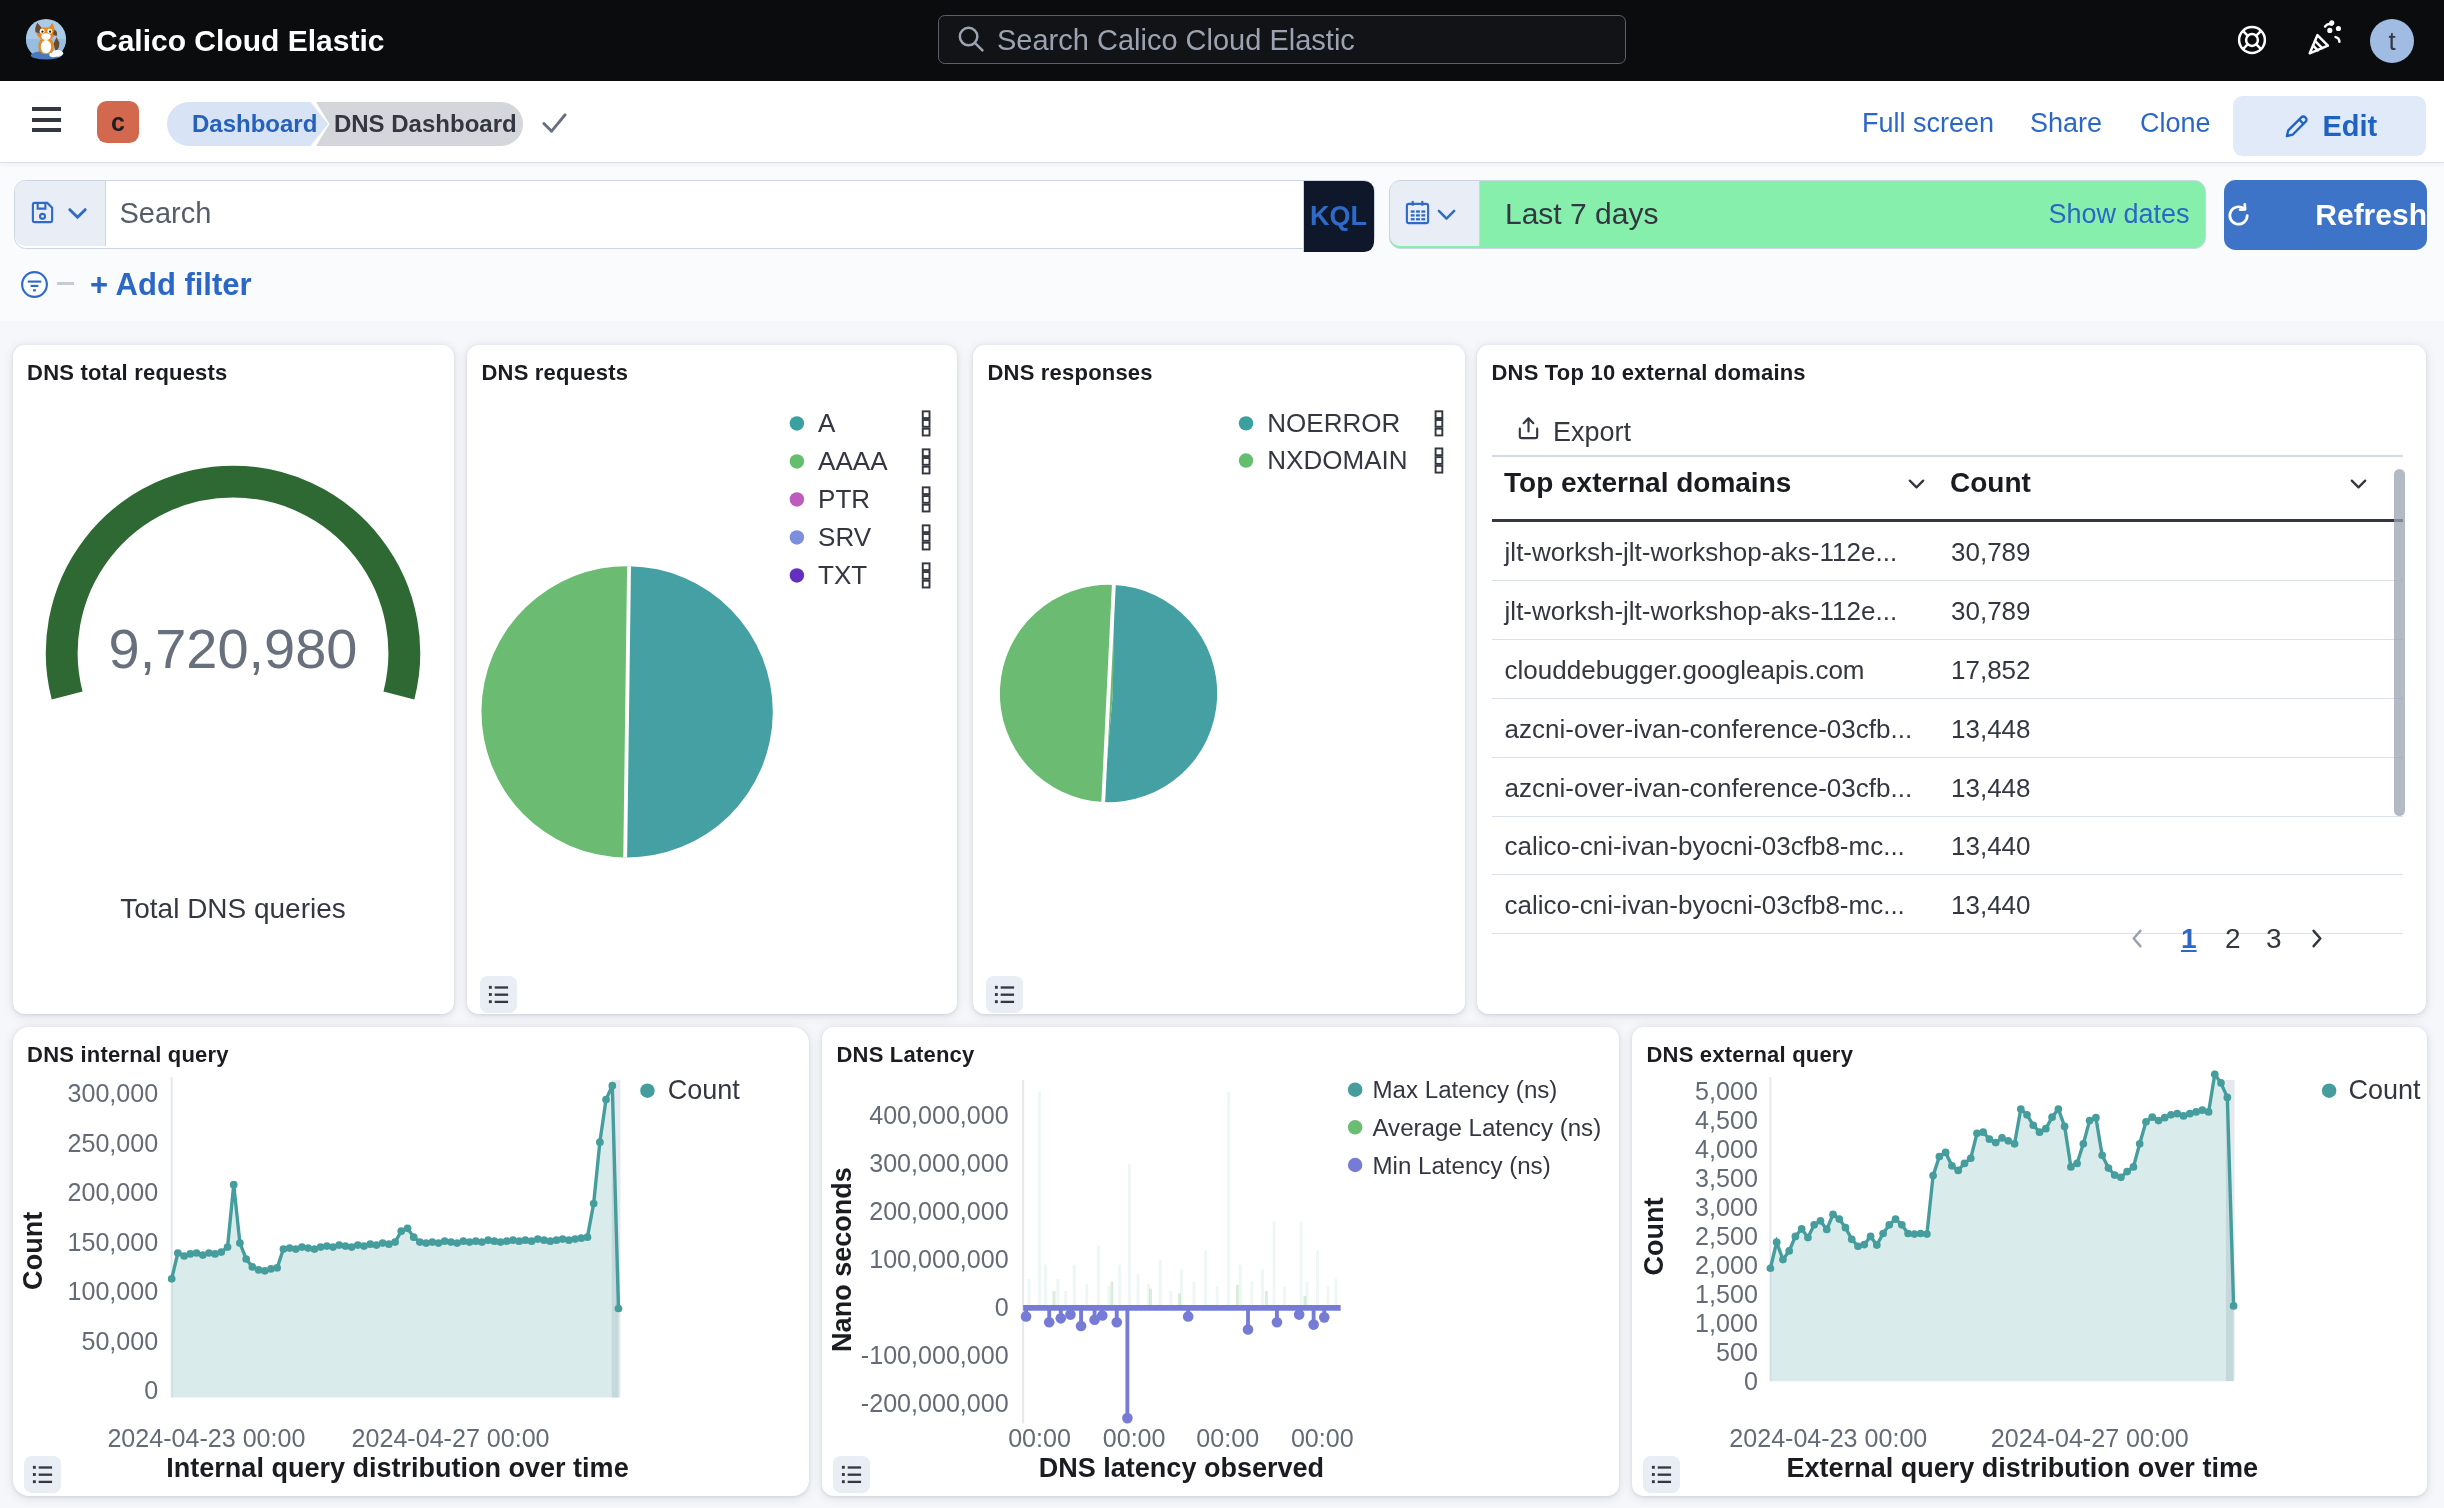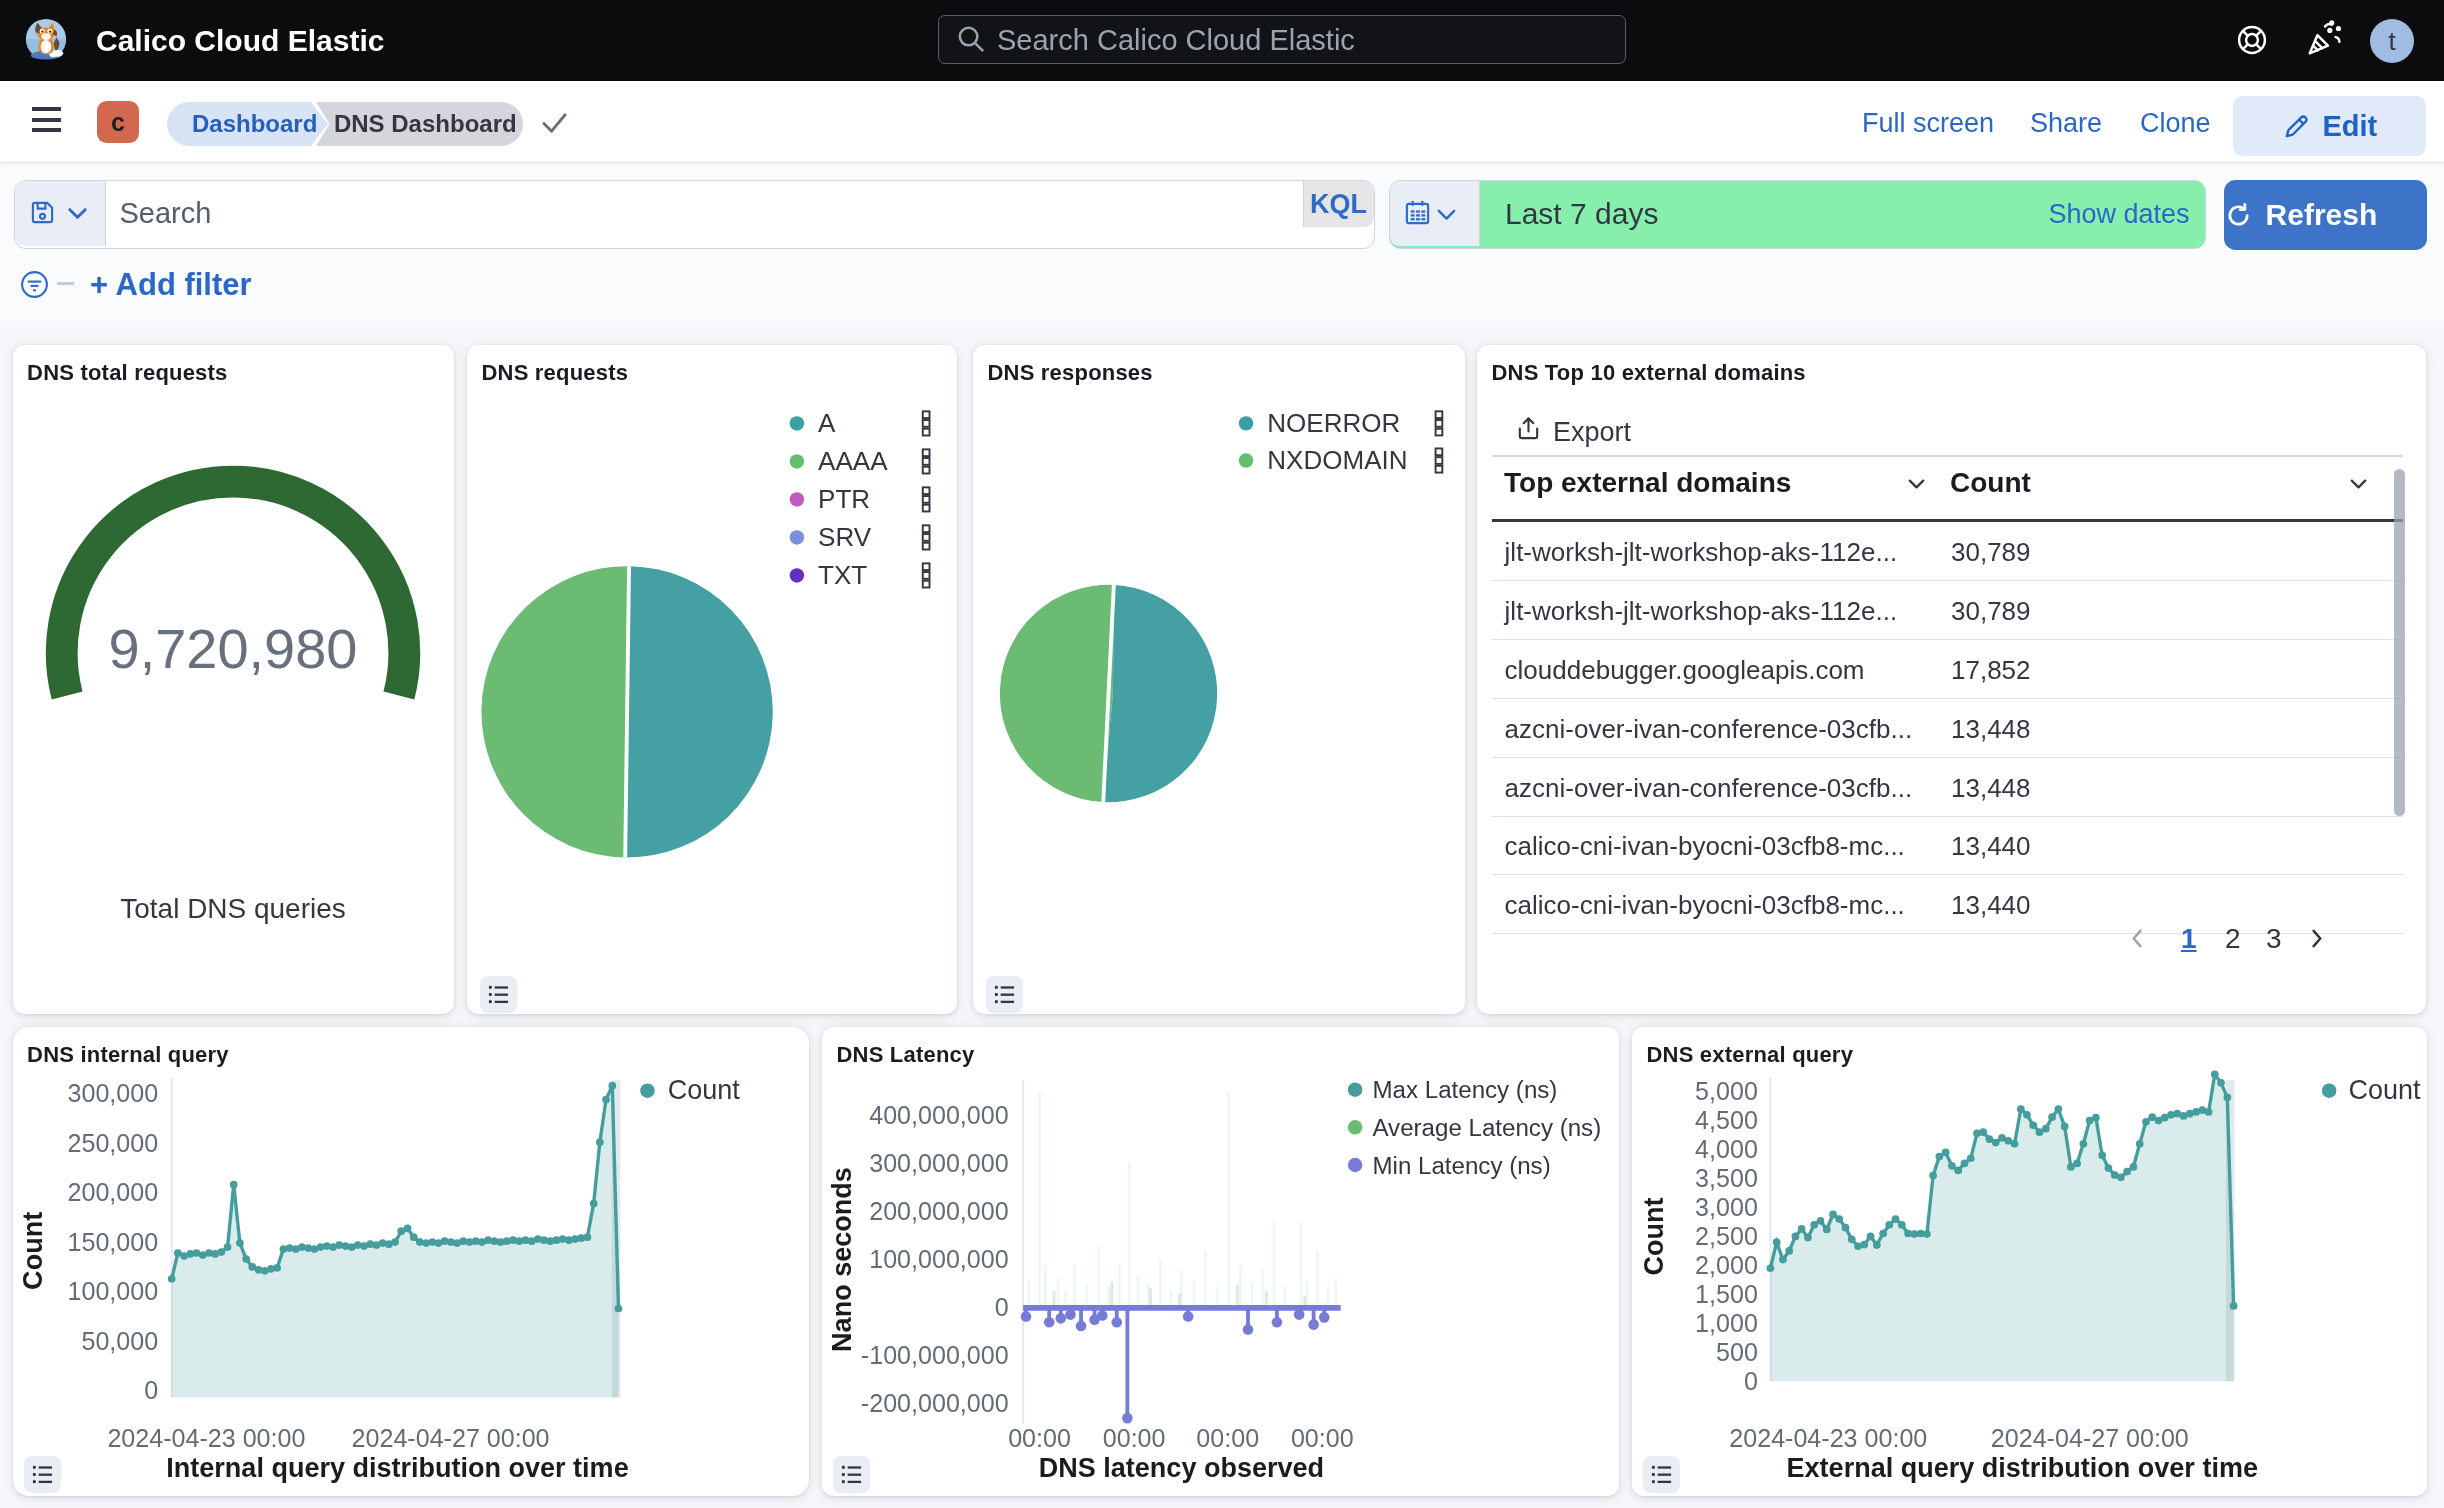--- a/index.html
+++ b/index.html
@@ -105,21 +105,21 @@
     <div class="abs" style="left:15.4px;top:19.3px;"><svg width="25" height="25" viewBox="0 0 26 26" fill="none" stroke="#2e6bc8" stroke-width="2.2">
 <path d="M3 5 a2 2 0 0 1 2-2 h13 l5 5 v13 a2 2 0 0 1 -2 2 h-16 a2 2 0 0 1 -2 -2 Z"></path>
 <path d="M8 3 v6 h8 v-6"></path>
 <circle cx="13" cy="17" r="2.6"></circle>
 </svg></div>
     <div class="abs" style="left:50px;top:20px;"><svg width="25" height="25" viewBox="0 0 26 26" fill="none" stroke="#2e6bc8" stroke-width="3" stroke-linecap="round" stroke-linejoin="round">
           <path d="M5 9 L13 17 L21 9"></path>
         </svg></div>
   </div>
   <div class="abs" style="left:105px;top:16.4px;font-size:29px;color:#555d68;">Search</div>
-  <div class="abs" style="right:0;top:0;width:71px;height:46px;background:#e5e5e5;border-left:1.9px solid #ccd4e2;border-radius:0 9.7px 9.7px 0;
+  <div class="abs" style="right:0;top:0;width:71px;height:71px;background:#0f172a;border-left:1.9px solid #ccd4e2;border-radius:0 9.7px 9.7px 0;
        display:flex;align-items:center;justify-content:center;font-size:27px;font-weight:bold;color:#2e6bc8;">KQL</div>
 </div>
 <div class="abs" style="left:1389px;top:180px;width:817px;height:69px;background:#86efac;border:1.9px solid #ccd4e2;border-radius:11.6px;">
   <div class="abs" style="left:0;top:0;width:90px;height:65px;background:#e9edf6;border-right:1.9px solid #ccd4e2;border-radius:9.7px 0 0 9.7px;">
     <div class="abs" style="left:13.5px;top:18.3px;"><svg width="27" height="27" viewBox="0 0 28 28" fill="none" stroke="#2e6bc8" stroke-width="2.2">
 <rect x="3" y="5" width="22" height="20" rx="2"></rect>
 <line x1="9" y1="2" x2="9" y2="7"></line>
           <line x1="19" y1="2" x2="19" y2="7"></line>
 <g stroke-width="2.4">
 <line x1="7" y1="13" x2="11" y2="13"></line>
@@ -134,21 +134,21 @@
 </g>
         </svg></div>
     <div class="abs" style="left:46px;top:26px;"><svg width="21" height="15.4" viewBox="0 0 22 16" fill="none" stroke="#2e6bc8" stroke-width="2.6" stroke-linecap="round" stroke-linejoin="round">
           <path d="M3 4 L11 12 L19 4"></path>
         </svg></div>
   </div>
   <div class="abs" style="left:115px;top:16.4px;font-size:30px;color:#343741;">Last 7 days</div>
   <div class="abs" style="right:15.4px;top:18.3px;font-size:27px;"><span class="blue">Show dates</span></div>
 </div>
 <div class="abs" style="left:2224px;top:180px;width:203px;height:70px;background:#3e74c8;border-radius:11.6px;
-     display:flex;align-items:center;justify-content:flex-start;gap:12.6px;">
+     display:flex;align-items:center;justify-content:space-between;gap:12.6px;">
   <svg width="29" height="29" viewBox="0 0 30 30" fill="none" stroke="#fff" stroke-width="2.8" stroke-linecap="round">
 <path d="M24 15 a9 9 0 1 1 -3.2 -6.9"></path>
 <path d="M21.5 3.5 l0.3 5.2 -5.2 0.3" stroke-linejoin="round"></path>
 </svg>
     <span style="font-size:30px;font-weight:bold;color:#fff;">Refresh</span>
 </div>
 <div class="abs" style="left:20px;top:270px;"><svg width="29" height="29" viewBox="0 0 30 30" fill="none" stroke="#2e6bc8" stroke-width="2.2">
 <circle cx="15" cy="15" r="12.8"></circle>
 <line x1="8" y1="12" x2="22" y2="12"></line>
       <line x1="11" y1="16.5" x2="19" y2="16.5"></line>

